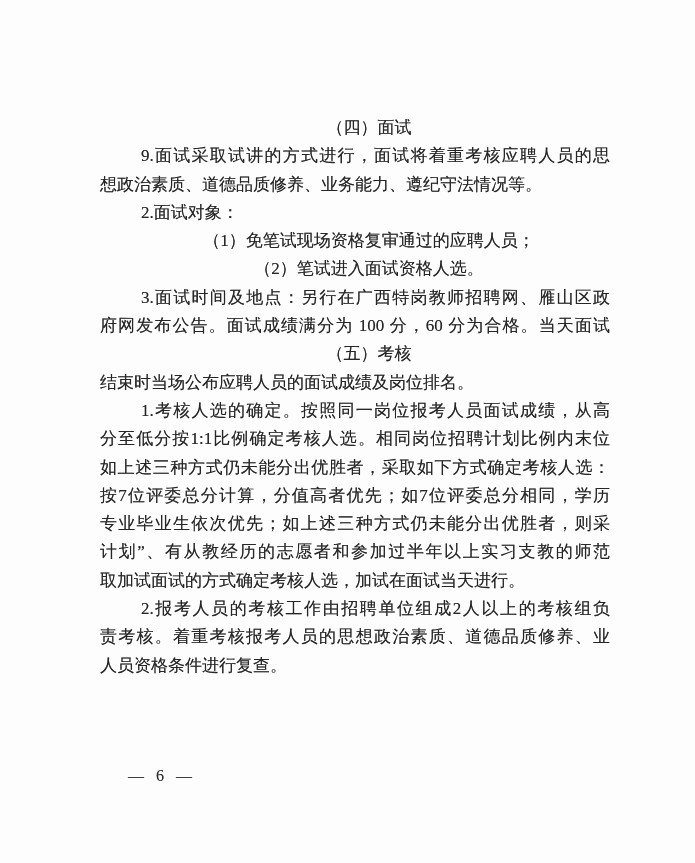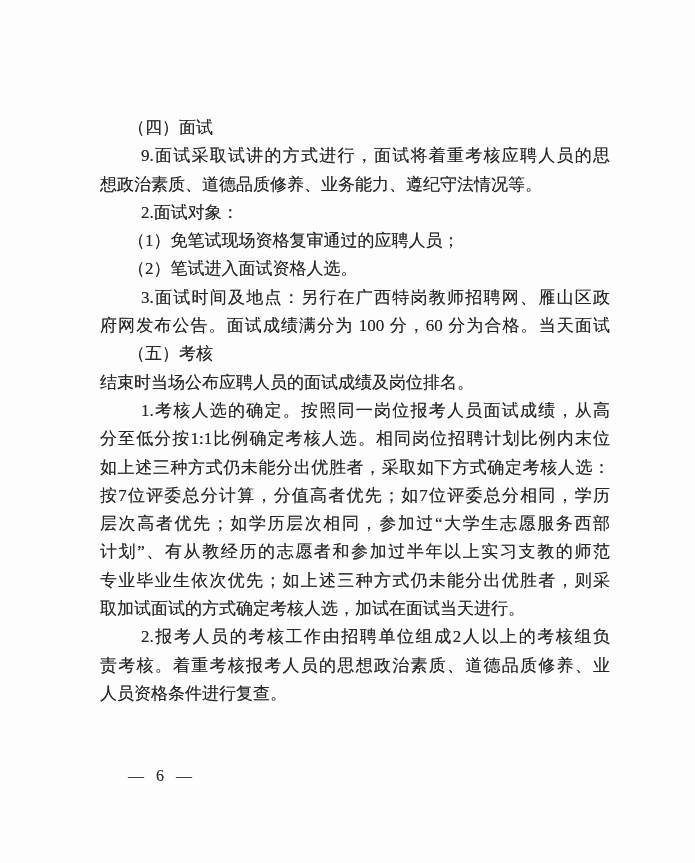--- a/index.html
+++ b/index.html
@@ -29,21 +29,21 @@
     height: 28.3px;
     overflow: visible;
     white-space: nowrap;
   }
   .line.justify {
     white-space: normal;
     text-align: justify;
     text-align-last: justify;
   }
   .line.indent-num { text-indent: 41px; }
-  .line.indent-paren { text-indent: 28px; }
+  .line.indent-paren { text-indent: 28px; text-align: center; }
   .page-number {
     position: absolute;
     left: 128px;
     top: 766px;
     font-size: 16px;
     line-height: 20px;
     color: #2e2e2e;
     word-spacing: 8px;
     text-shadow: 0 0 0.5px rgba(40,40,40,0.5);
   }
@@ -60,22 +60,21 @@
       <div class="line indent-paren">（1）免笔试现场资格复审通过的应聘人员；</div>
       <div class="line indent-paren">（2）笔试进入面试资格人选。</div>
       <div class="line justify indent-num">3.面试时间及地点：另行在广西特岗教师招聘网、雁山区政</div>
       <div class="line justify">府网发布公告。面试成绩满分为 100 分，60 分为合格。当天面试</div>
       <div class="line indent-paren">（五）考核</div>
       <div class="line">结束时当场公布应聘人员的面试成绩及岗位排名。</div>
       <div class="line justify indent-num">1.考核人选的确定。按照同一岗位报考人员面试成绩，从高</div>
       <div class="line justify">分至低分按1:1比例确定考核人选。相同岗位招聘计划比例内末位</div>
       <div class="line justify">如上述三种方式仍未能分出优胜者，采取如下方式确定考核人选：</div>
       <div class="line justify">按7位评委总分计算，分值高者优先；如7位评委总分相同，学历</div>
-      <div class="line justify">层次高者优先；如学历层次相同，参加过“大学生志愿服务西部</div>
+      <div class="line justify">专业毕业生依次优先；如上述三种方式仍未能分出优胜者，则采</div>
       <div class="line justify">计划”、有从教经历的志愿者和参加过半年以上实习支教的师范</div>
-      <div class="line justify">专业毕业生依次优先；如上述三种方式仍未能分出优胜者，则采</div>
       <div class="line">取加试面试的方式确定考核人选，加试在面试当天进行。</div>
       <div class="line justify indent-num">2.报考人员的考核工作由招聘单位组成2人以上的考核组负</div>
       <div class="line justify">责考核。着重考核报考人员的思想政治素质、道德品质修养、业</div>
       <div class="line">人员资格条件进行复查。</div>
     </div>
   <div class="page-number">— 6 —</div>
 </div>
 
 </body></html>

